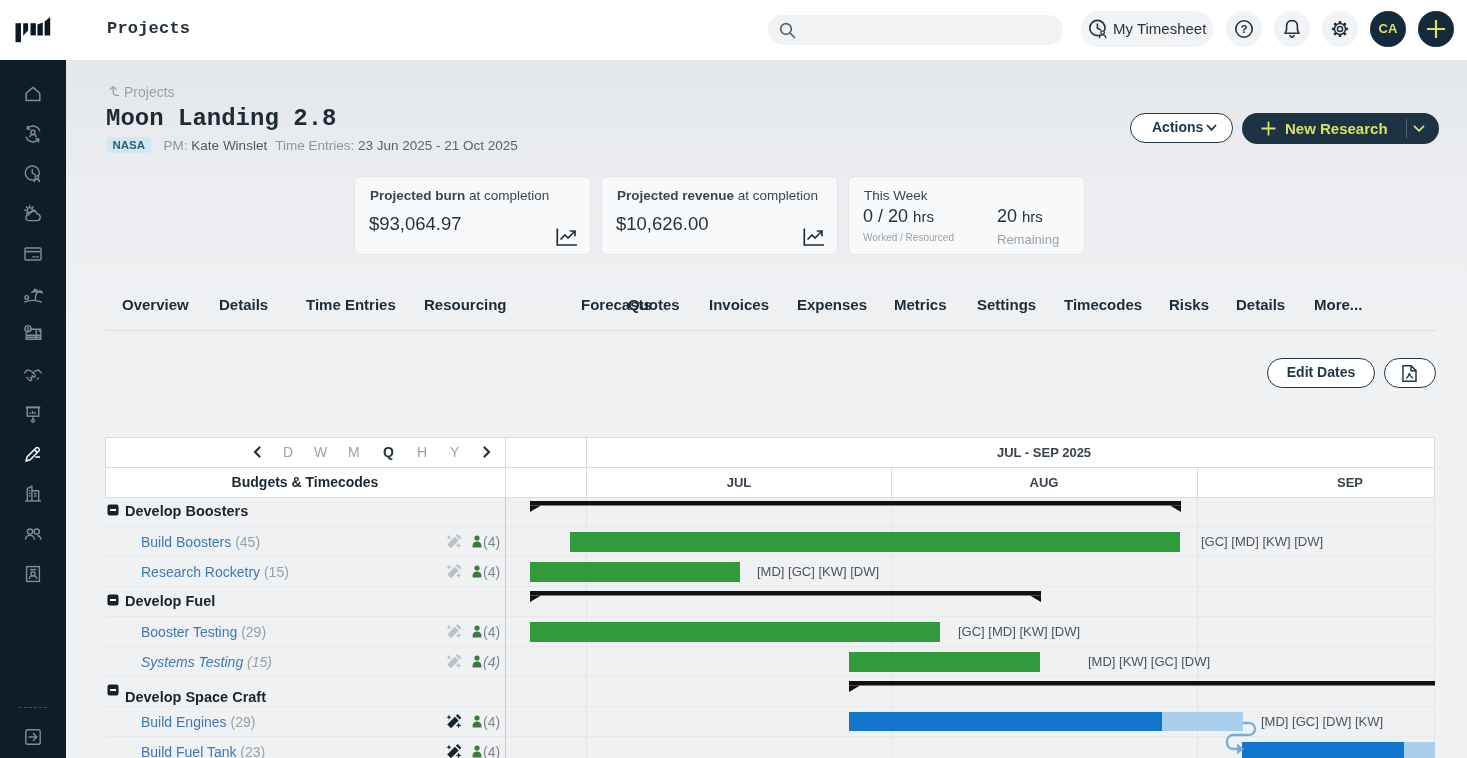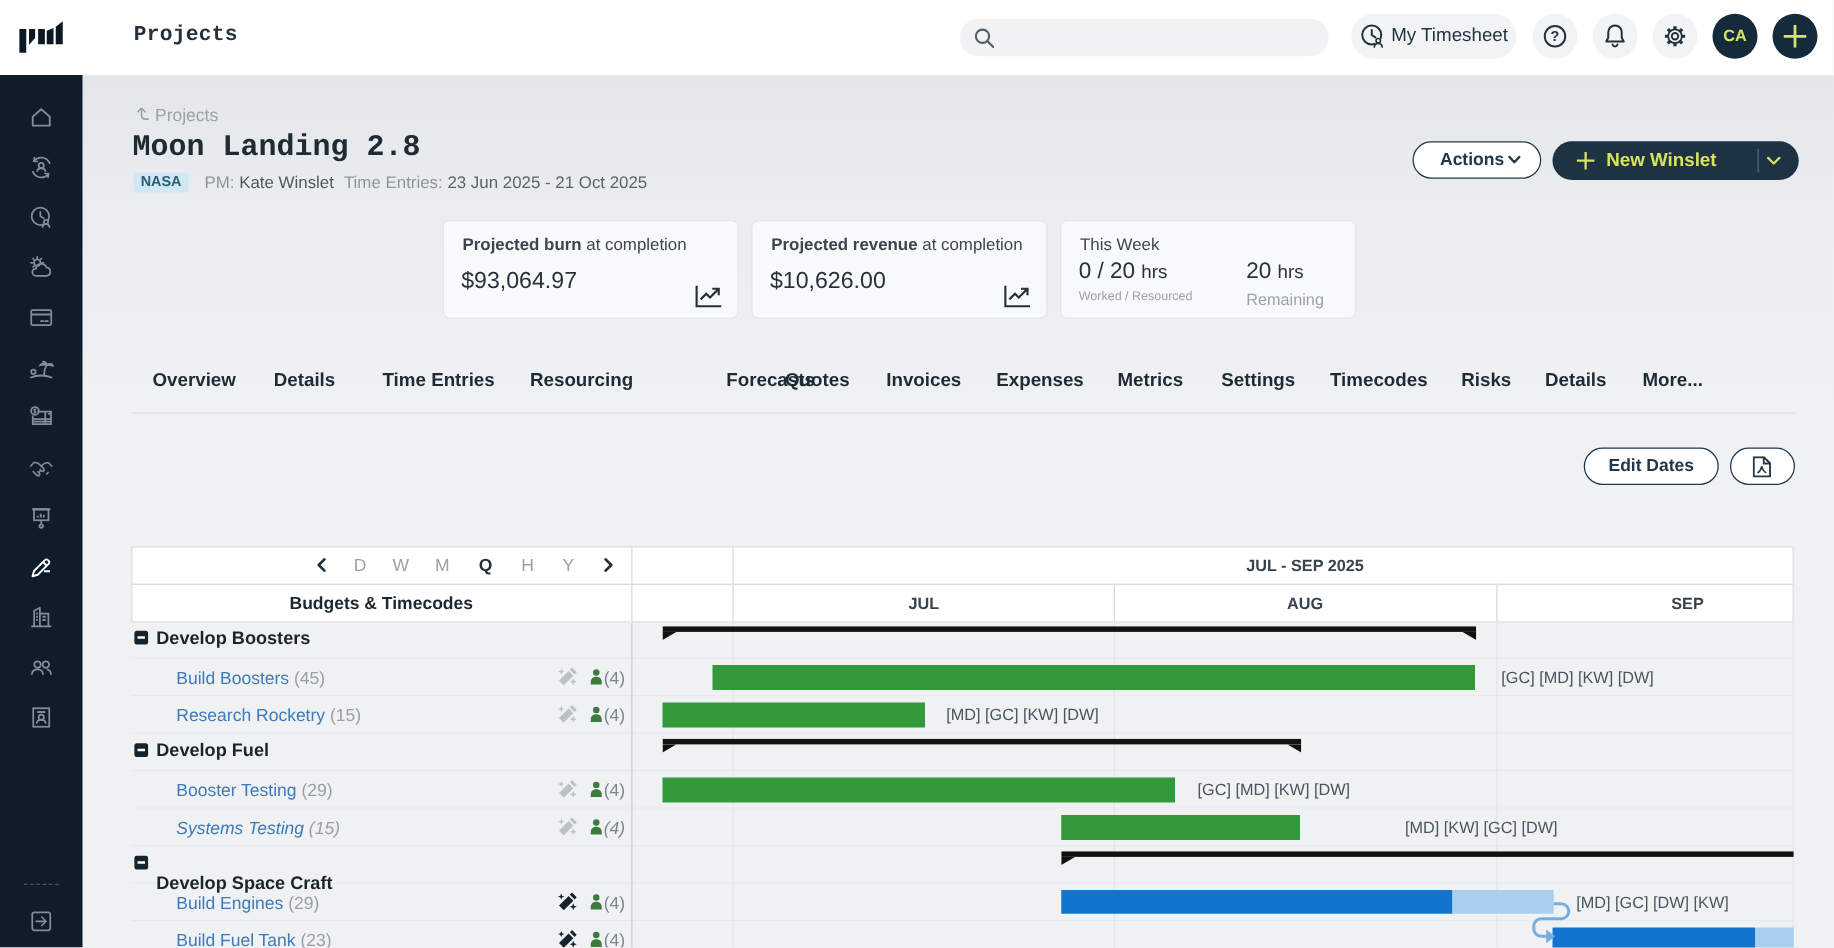--- a/index.html
+++ b/index.html
@@ -65,21 +65,21 @@
   <div id="crumb">Projects</div>
   <div id="title">Moon Landing 2.8</div>
   <div id="chiprow"><span class="chip">NASA</span>PM: <span style="color:#4e5962">Kate Winslet</span><span style="display:inline-block; width:8px;"></span>Time Entries: <span style="color:#5a646d">23 Jun 2025 - 21 Oct 2025</span></div>
   <div id="actions">Actions<svg class="abs" style="left:75px; top:10px;" width="11" height="8" viewBox="0 0 11 8">
         <path d="M1.5 1.5 L5.5 5.8 L9.5 1.5" fill="none" stroke="#22384a" stroke-width="1.8" stroke-linecap="round" stroke-linejoin="round"></path>
       </svg></div>
   <div id="newtc">
     <svg class="abs" style="left:19px; top:8px;" width="15" height="15" viewBox="0 0 15 15">
         <path d="M7.5 0.5 V14.5 M0.5 7.5 H14.5" stroke="#d7e45f" stroke-width="1.8"></path>
       </svg>
-    <span class="abs" style="left:43px; top:0;">New Winslet</span>
+    <span class="abs" style="left:43px; top:0;">New Research</span>
     <div class="abs" style="left:164px; top:6px; width:1px; height:19px; background:#55676f;"></div>
     <svg class="abs" style="left:171px; top:12px;" width="12" height="8" viewBox="0 0 12 8">
         <path d="M1.5 1.3 L6 5.8 L10.5 1.3" fill="none" stroke="#d7e45f" stroke-width="1.8" stroke-linecap="round" stroke-linejoin="round"></path>
       </svg>
   </div>
 
   <div class="card" style="left:288px;">
     <div class="lab"><b>Projected burn</b> at completion</div>
       <div class="val">$93,064.97</div>
       <svg class="abs" style="left:201px; top:50px;" width="22" height="20" viewBox="0 0 22 20">
@@ -268,21 +268,21 @@
               <path d="M6 6.4 C3.2 6.4 1.6 8.2 1.6 10.6 L1.6 12.6 L10.4 12.6 L10.4 10.6 C10.4 8.2 8.8 6.4 6 6.4 Z"></path>
             </g>
           </svg></span>
       <span class="abs" style="left:378px; top:7px; font-size:14px; color:#7d868f;">(4)</span>
     </div>
     <div class="abs" style="left:0; top:240px; width:400px; height:30px;">
       <svg class="abs" style="left:2px; top:7px;" width="12" height="12" viewBox="0 0 12 12">
           <rect x="0.5" y="0.5" width="11" height="11" rx="2" fill="#15232e"></rect>
           <rect x="3" y="5" width="6" height="2" fill="#fff"></rect>
         </svg>
-      <span class="grouplab abs" style="left:20px; top:22px;text-align:center;">Develop Space Craft</span>
+      <span class="grouplab abs" style="left:20px; top:12px;text-align:center;">Develop Space Craft</span>
     </div>
     <div class="abs" style="left:0; top:270px; width:400px; height:30px;">
       <span class="task abs" style="left:36px; top:7px;">Build Engines <span class="cnt">(29)</span></span>
       <span class="wand abs" style="left:340px; top:6px;"><svg width="17" height="18" viewBox="0 0 17 18">
             <g fill="#15232e">
               <path d="M12.6 1 L16.4 4.8 L14.7 6.5 L10.9 2.7 Z"></path>
               <path d="M9.9 3.7 L13.7 7.5 L6 15.2 L2.2 11.4 Z"></path>
               <path d="M4 1.6 L4.7 3.5 L6.6 4.2 L4.7 4.9 L4 6.8 L3.3 4.9 L1.4 4.2 L3.3 3.5 Z"></path>
               <path d="M13.6 9.6 L14.4 11.6 L16.4 12.4 L14.4 13.2 L13.6 15.2 L12.8 13.2 L10.8 12.4 L12.8 11.6 Z"></path>
             </g>
@@ -324,21 +324,21 @@
     <div class="gbar" style="left:425px; top:125px; width:210px;"></div>
     <div class="glabel" style="left:652px; top:125px;">[MD] [GC] [KW] [DW]</div>
     <svg class="abs" style="left:425px; top:154px;" width="511" height="13" viewBox="0 0 511 13">
         <rect x="0" y="0" width="511" height="4.5" fill="#111"></rect>
         <path d="M0 4.5 L11 4.5 L0 11 Z" fill="#111"></path>
         <path d="M511 4.5 L500 4.5 L511 11 Z" fill="#111"></path>
       </svg>
     <div class="gbar" style="left:425px; top:185px; width:410px;"></div>
     <div class="glabel" style="left:853px; top:185px;">[GC] [MD] [KW] [DW]</div>
     <div class="gbar" style="left:744px; top:215px; width:191px;"></div>
-    <div class="glabel" style="left:991px; top:215px;padding-left:28px;">[MD] [KW] [GC] [DW]</div>
+    <div class="glabel" style="left:955px; top:215px;padding-left:28px;">[MD] [KW] [GC] [DW]</div>
     <svg class="abs" style="left:744px; top:244px;" width="586" height="13" viewBox="0 0 586 13">
         <rect x="0" y="0" width="586" height="4.5" fill="#111"></rect>
         <path d="M0 4.5 L11 4.5 L0 11 Z" fill="#111"></path>
       </svg>
     <div class="bbar-d" style="left:744px; top:275px; width:313px;"></div>
     <div class="bbar-l" style="left:1057px; top:275px; width:81px;"></div>
     <div class="glabel" style="left:1156px; top:275px;">[MD] [GC] [DW] [KW]</div>
     <div class="bbar-d" style="left:1137px; top:305px; width:162px;"></div>
     <div class="bbar-l" style="left:1299px; top:305px; width:31px;"></div>
     <svg class="abs" style="left:1110px; top:280px;" width="55" height="40" viewBox="0 0 55 40">

